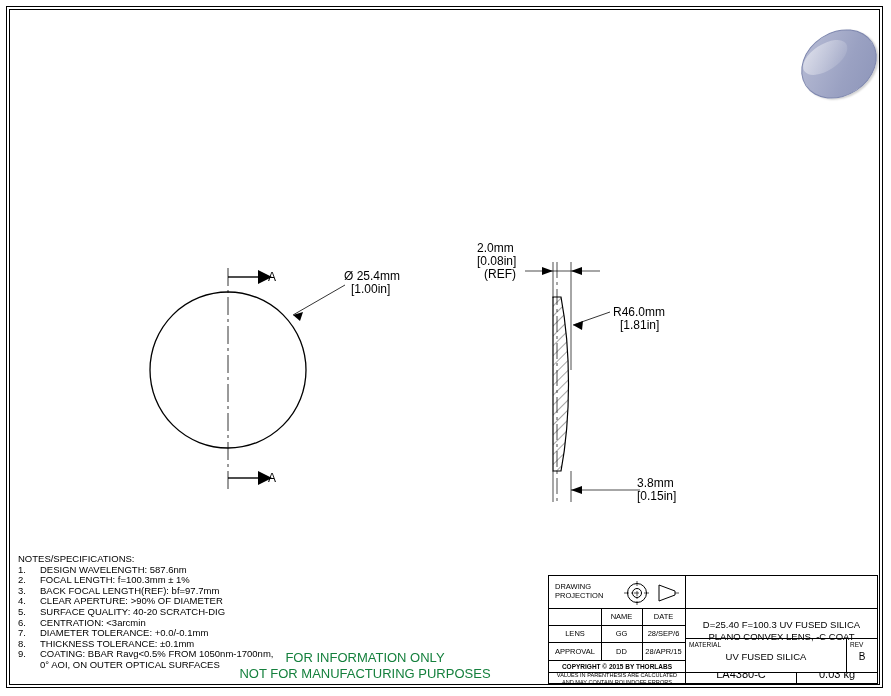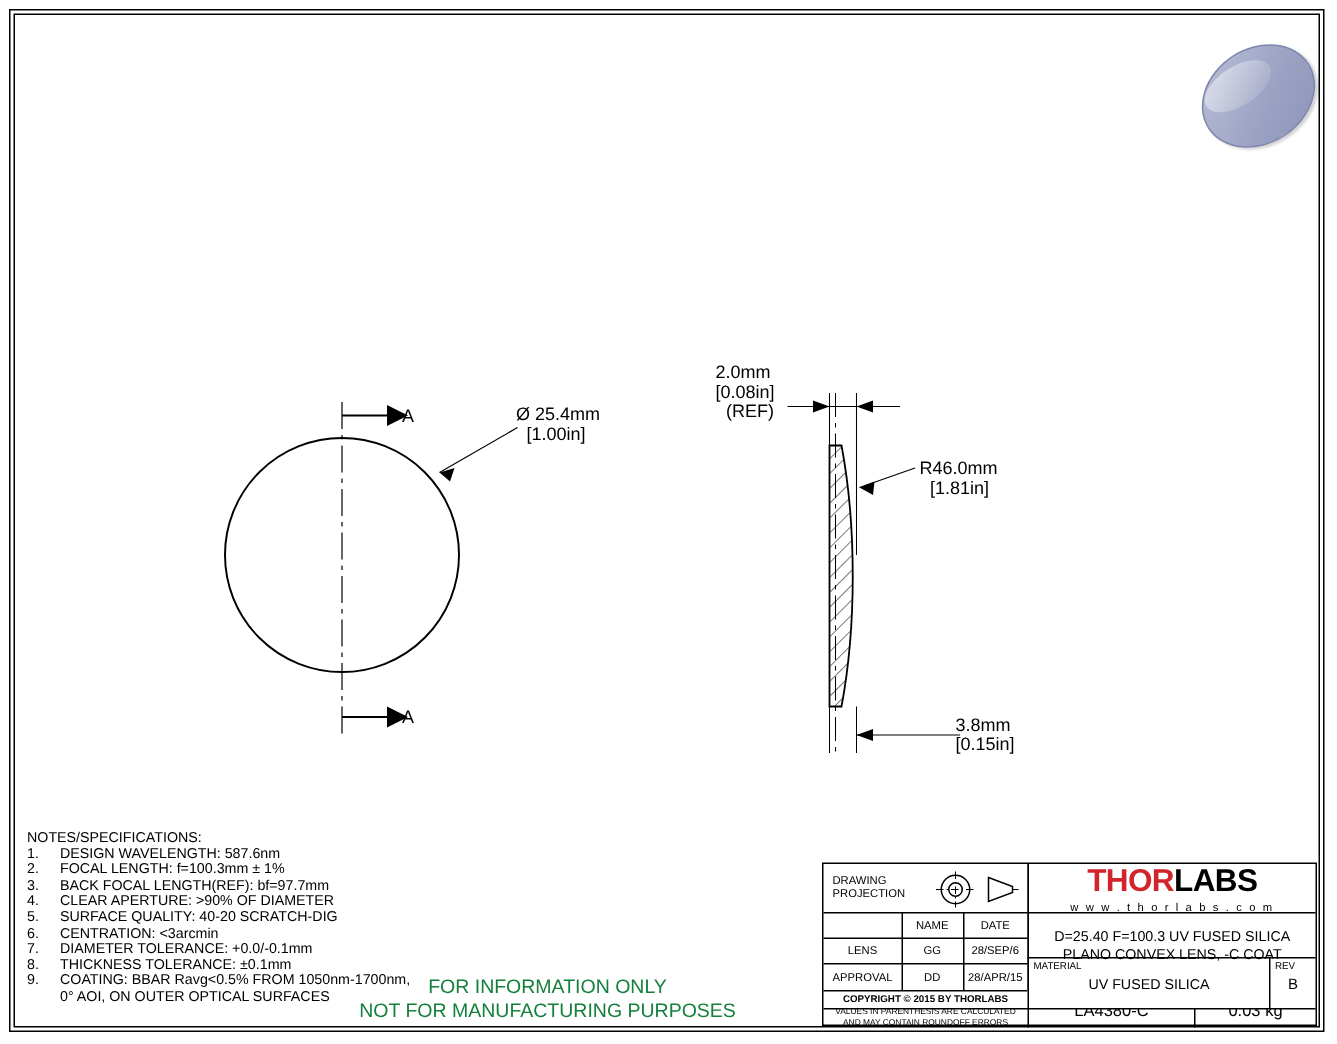--- a/index.html
+++ b/index.html
@@ -315,24 +315,20 @@
     <div class="cell" style="left:0; top:84px; width:136px; height:12px;">
       <span class="tbtxt" style="font-weight:bold; font-size:6.5px;">COPYRIGHT © 2015 BY THORLABS</span>
     </div>
 
     <div class="cell" style="left:0; top:96px; width:136px; height:13px; flex-direction:column;">
       <span style="font-size:5.6px; line-height:6.4px;">VALUES IN PARENTHESIS ARE CALCULATED</span>
       <span style="font-size:5.6px; line-height:6.4px;">AND MAY CONTAIN ROUNDOFF ERRORS</span>
     </div>
     <div class="vline" style="left:136px; top:84px; width:1px; height:25px;"></div>
 
-    <div class="cell" style="left:137px; top:0; width:191px; height:32px; flex-direction:column;">
-      <div class="thorlabs"><span class="red">THOR</span><span>LABS</span></div>
-      <div class="thorurl">w w w . t h o r l a b s . c o m</div>
-    </div>
     <div class="hline" style="left:136px; top:32px; width:192px; height:1px;"></div>
 
     <div class="cell" style="left:137px; top:40px; width:191px; height:30px; flex-direction:column;">
       <span style="font-size:9.5px; line-height:12px;">D=25.40 F=100.3 UV FUSED SILICA</span>
       <span style="font-size:9.5px; line-height:12px;">PLANO CONVEX LENS, -C COAT</span>
     </div>
     <div class="hline" style="left:136px; top:62px; width:192px; height:1px;"></div>
 
     <div class="cell" style="left:137px; top:62px; width:160px; height:34px; align-items:flex-start; justify-content:flex-start;">
       <span class="tbtxt" style="position:absolute; left:3px; top:2px; font-size:6.5px;">MATERIAL</span>

